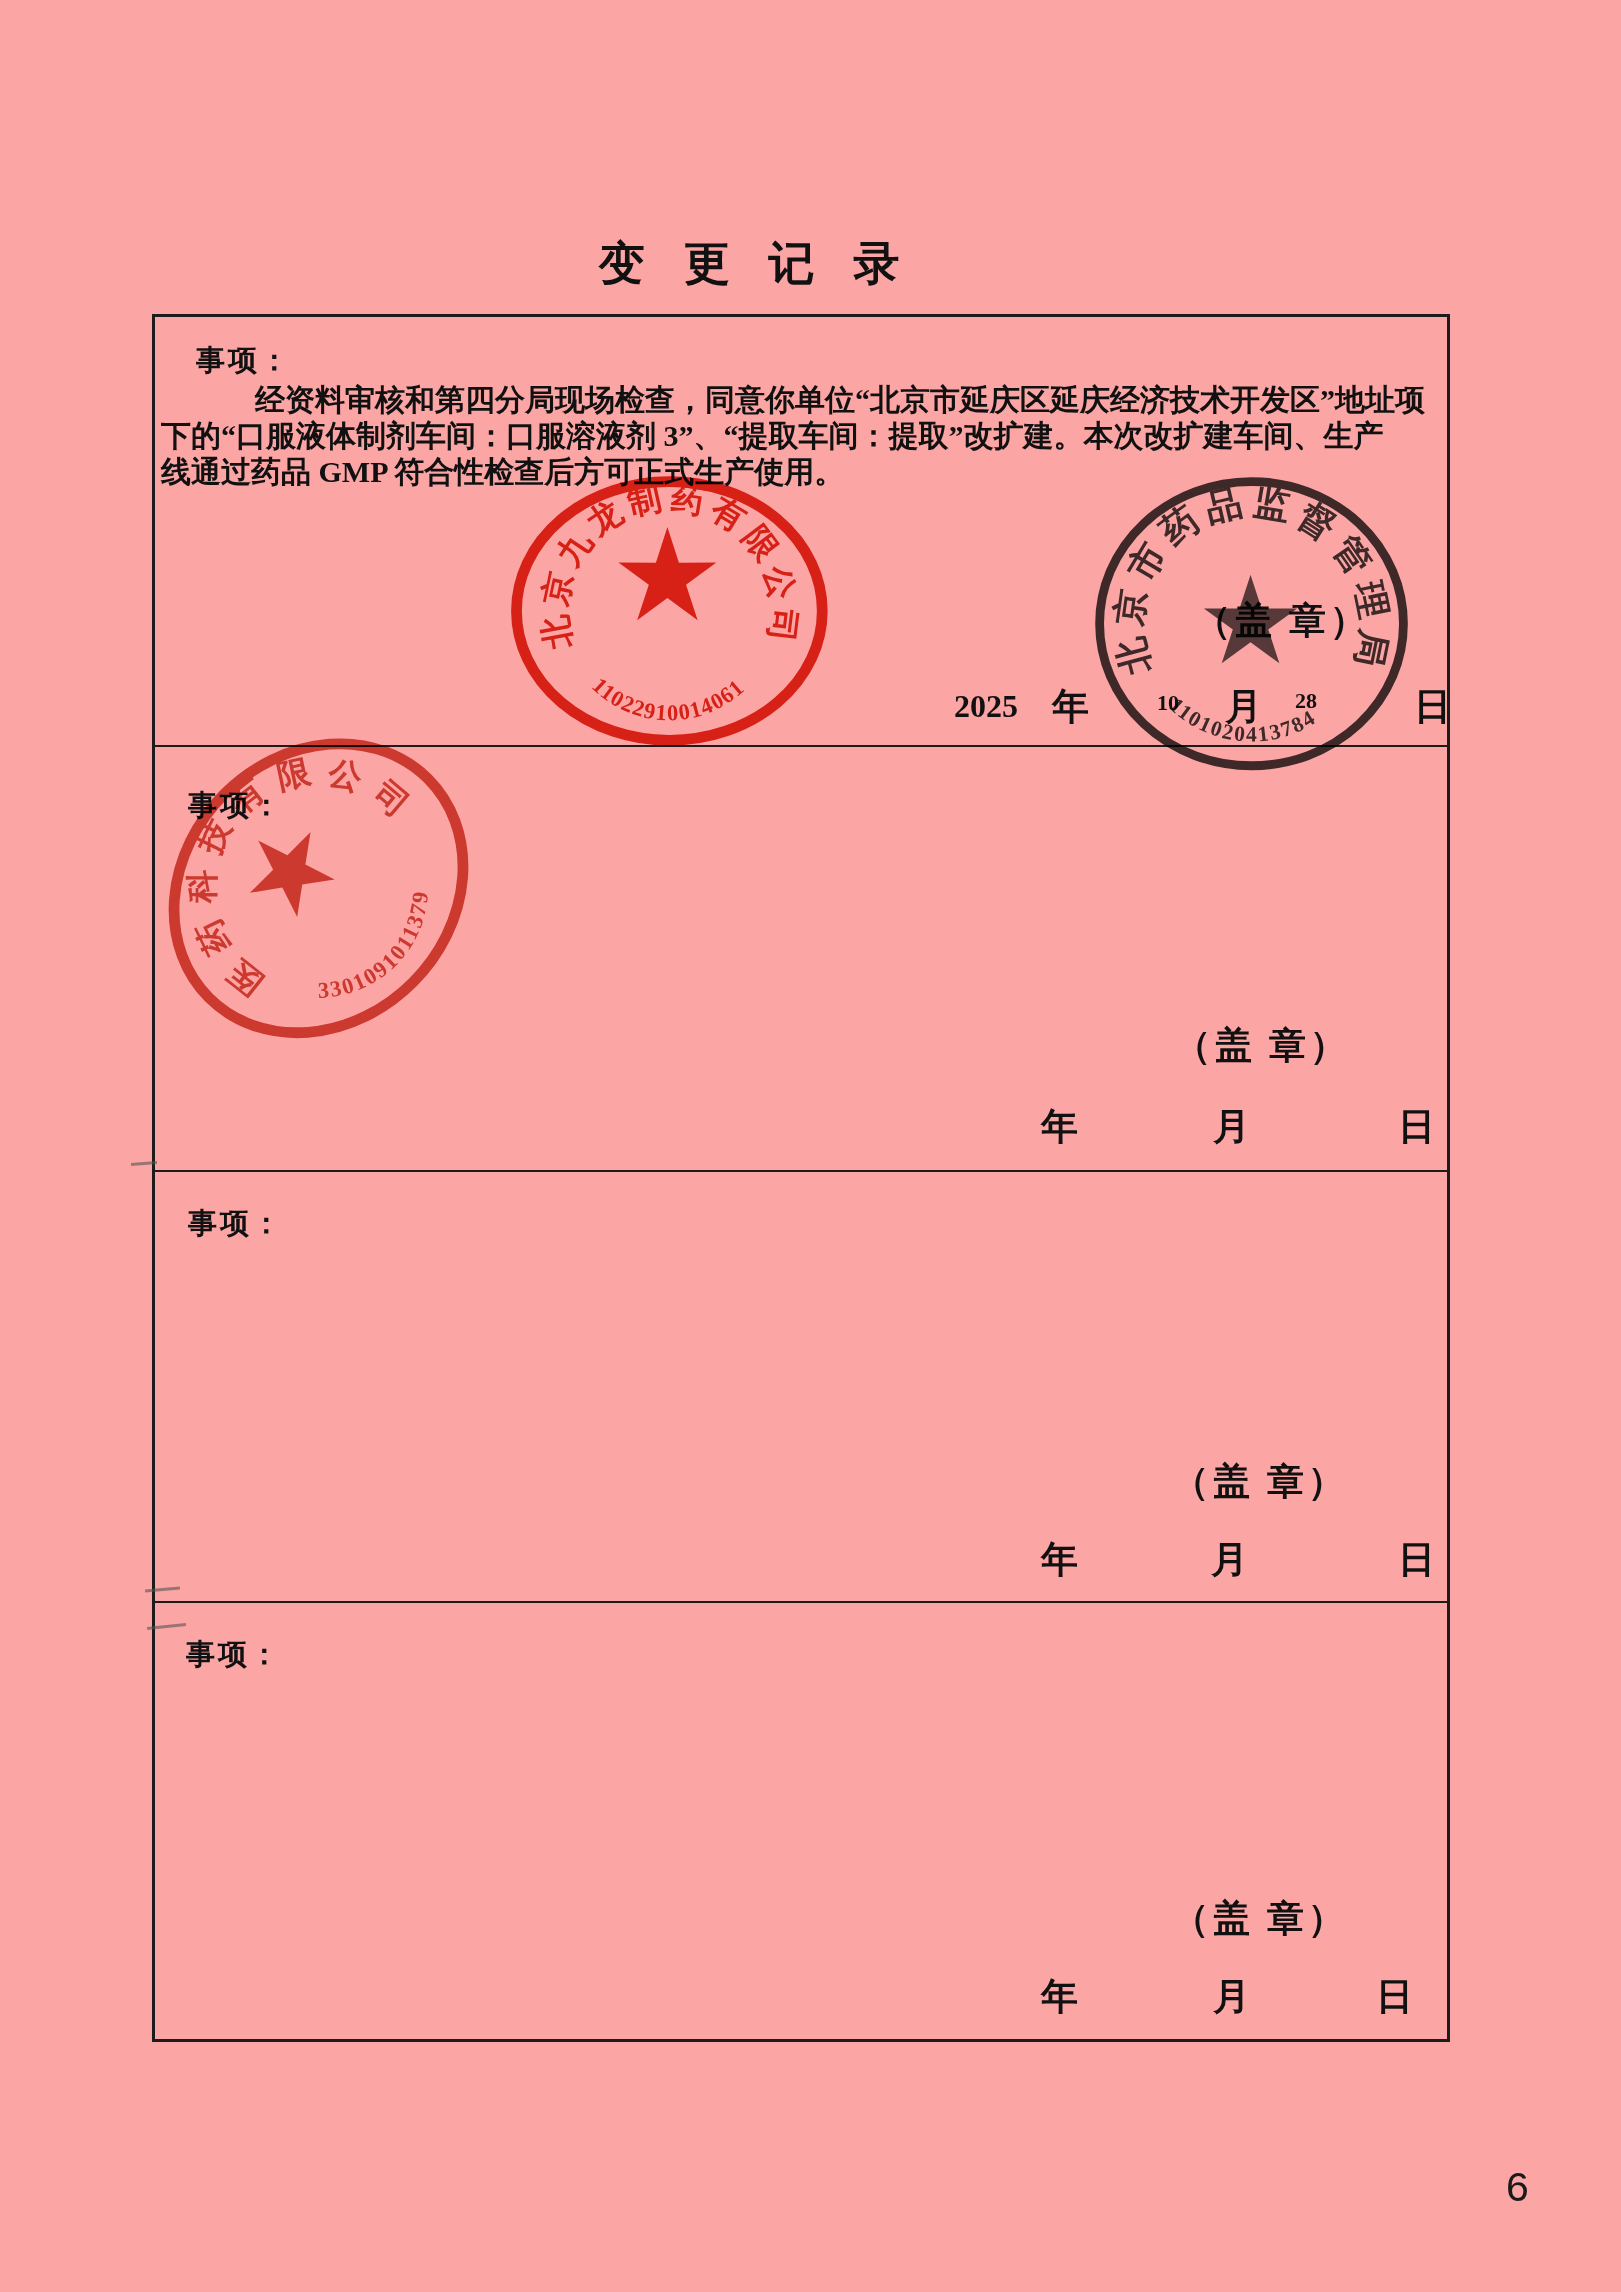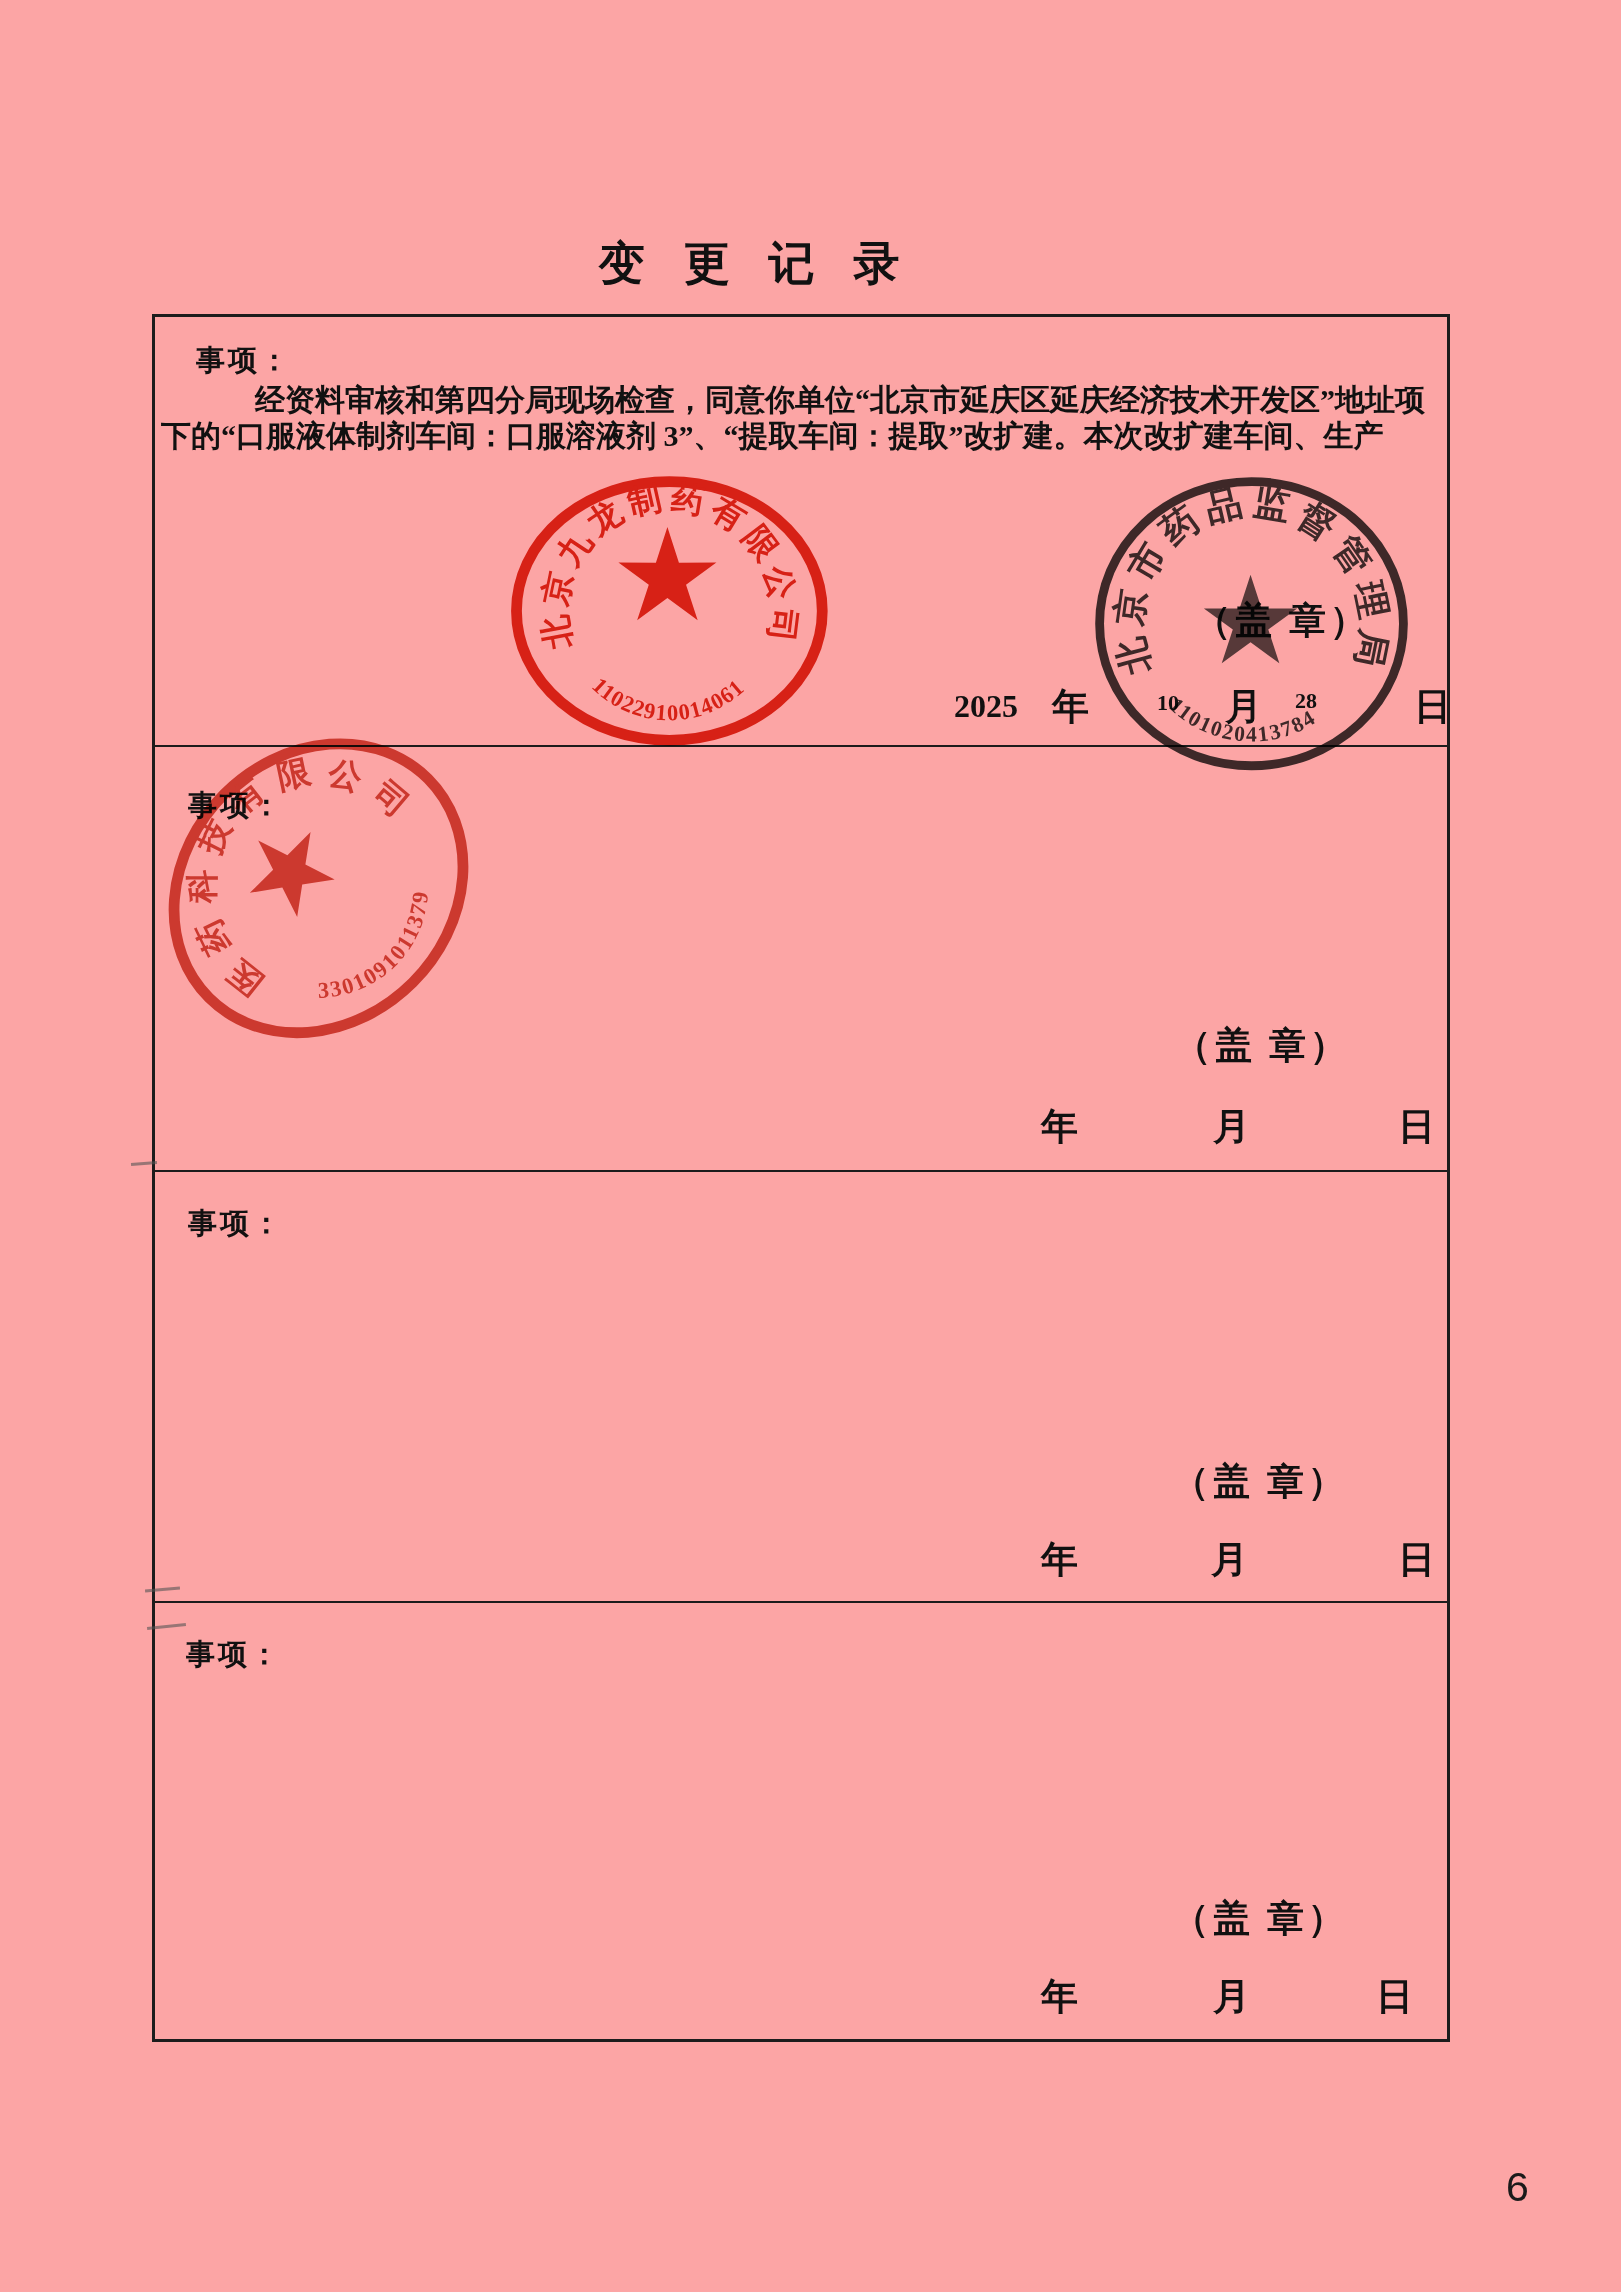--- a/index.html
+++ b/index.html
@@ -39,20 +39,21 @@
   <div class="abs form-table">
     <div class="divider" style="top:428px"></div>
     <div class="divider" style="top:853px"></div>
     <div class="divider" style="top:1284px"></div>
   </div>
 
   <div class="abs item-label" style="left:196px;top:341px">事项：</div>
   <div class="abs para">
     <div class="pline first">经资料审核和第四分局现场检查，同意你单位“北京市延庆区延庆经济技术开发区”地址项</div>
     <div class="pline">下的“口服液体制剂车间：口服溶液剂 3”、“提取车间：提取”改扩建。本次改扩建车间、生产</div>
+    <div class="pline">线通过药品 GMP 符合性检查后方可正式生产使用。</div>
   </div>
   <div class="abs seal-label" style="left:1194px;top:596px">（盖 章）</div>
   <div class="abs dateval" style="left:954px;top:688px">2025</div>
   <div class="abs ymd" style="left:1052px;top:682px">年</div>
   <div class="abs dateval small" style="left:1157px;top:690px">10</div>
   <div class="abs ymd" style="left:1225px;top:682px">月</div>
   <div class="abs dateval small" style="left:1295px;top:688px">28</div>
   <div class="abs ymd" style="left:1414px;top:682px">日</div>
 
   <div class="abs item-label" style="left:188px;top:786px">事项：</div>

